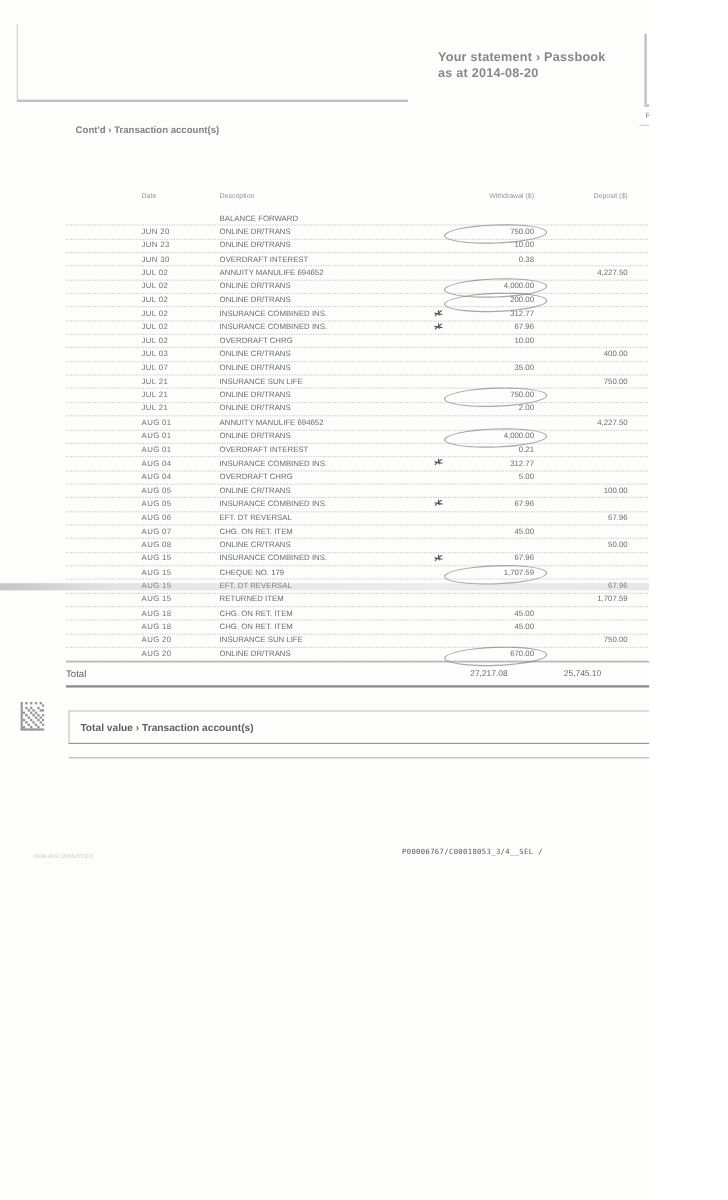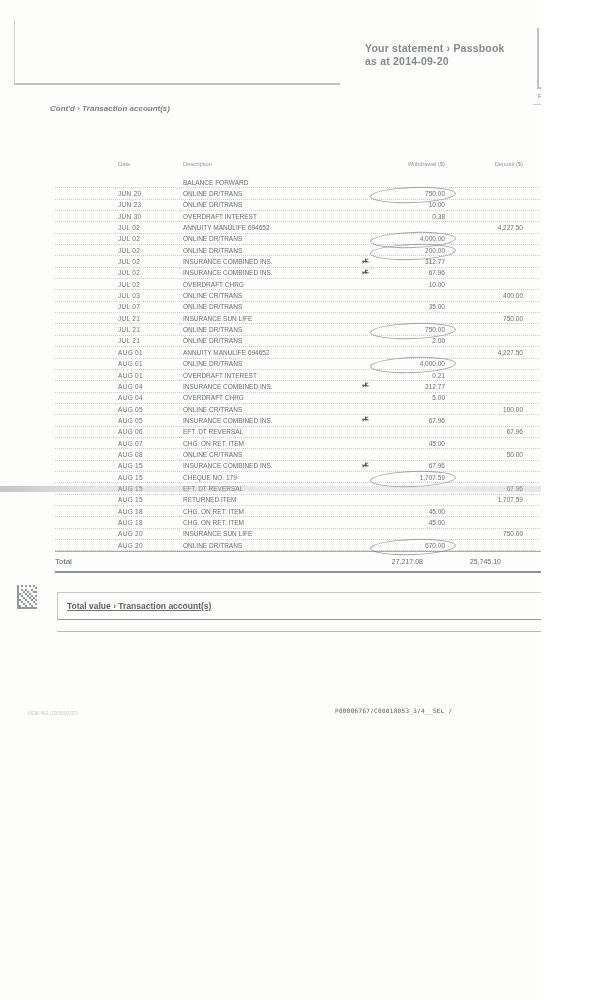--- a/index.html
+++ b/index.html
@@ -12,21 +12,21 @@
   .br-tl-h{left:14px;top:83px;width:326px;height:2px;}
   .br-tr-v{left:537px;top:28px;width:2px;height:59px;}
   .br-tr-h{left:537px;top:87px;width:70px;height:2px;}
 
   
   .stmt-head{position:absolute;left:365px;top:42px;font-weight:bold;font-size:10.5px;
              line-height:13px;color:#84888b;letter-spacing:.2px;}
   .page-ind{position:absolute;left:536px;top:93px;width:68px;font-size:6.5px;color:#8b8e91;
             display:flex;justify-content:space-between;padding:0 2px;}
   .page-rule{position:absolute;left:533px;top:104px;width:74px;height:1px;background:#cbcdcf;}
-  .contd{position:absolute;left:50px;top:104px;font-weight:bold;font-size:8px;color:#7e8285;font-style:italic;}
+  .contd{position:absolute;left:63px;top:104px;font-weight:bold;font-size:8px;color:#7e8285;}
 
   
   .table{position:absolute;left:55px;top:160px;width:545px;}
   .grid{display:grid;grid-template-columns:63px 60px 1fr 95px 78px 77px;}
   .thead{height:16px;font-size:5.8px;color:#93969a;align-items:start;padding-top:1px;}
   .thead .h{white-space:nowrap;}
   .t-row{height:11.35px;align-items:center;border-bottom:1px dotted #cdcfd0;
          font-size:6.5px;box-sizing:border-box;}
   .c-date{letter-spacing:.3px;color:#6d7074;}
   .c-desc{padding-left:5px;color:#686c70;}
@@ -52,21 +52,21 @@
   .streak{position:absolute;left:0;top:486px;width:607px;height:5.5px;pointer-events:none;
           background:linear-gradient(to right,rgba(140,143,146,.50),rgba(170,173,176,.30) 16%,
                      rgba(185,188,190,.26) 60%,rgba(175,178,181,.30) 92%,rgba(190,192,194,.18));}
 
   
   .dm{position:absolute;left:17px;top:585px;}
 
   
   .tv-box{position:absolute;left:57px;top:592px;width:522px;height:28px;box-sizing:border-box;
           border:1px solid #c6c8ca;border-bottom-color:#96999c;display:flex;
-          align-items:center;justify-content:space-between;padding:0 9px;text-decoration:underline;}
+          align-items:center;justify-content:space-between;padding:0 9px;}
   .tv-box .lbl{font-weight:bold;font-size:8.5px;color:#5c6064;}
   .tv-box .val{font-size:8.5px;color:#5c6064;}
   .tv-rule{position:absolute;left:57px;top:631px;width:522px;height:1px;background:#b5b7b9;}
 
   
   .foot-left{position:absolute;left:28px;top:711px;font-size:4.5px;color:#c2c4c6;letter-spacing:.2px;}
   .foot-right{position:absolute;left:335px;top:707px;font-family:"DejaVu Sans Mono",monospace;
               font-size:6px;color:#55585b;letter-spacing:.3px;}
 </style>
 </head>
@@ -74,21 +74,21 @@
 
 <div class="page">
 
   <div class="br br-tl-v"></div>
   <div class="br br-tl-h"></div>
   <div class="br br-tr-v"></div>
   <div class="br br-tr-h"></div>
 
   <div class="stmt-head">
     <div>Your statement › Passbook</div>
-    <div>as at 2014-09-20</div>
+    <div>as at 2014-08-20</div>
   </div>
 
   <div class="page-ind">
     <span>Page</span>
     <span>3</span>
     <span>of</span>
   </div>
   <div class="page-rule"></div>
 
   <div class="contd">Cont'd › Transaction account(s)</div>

